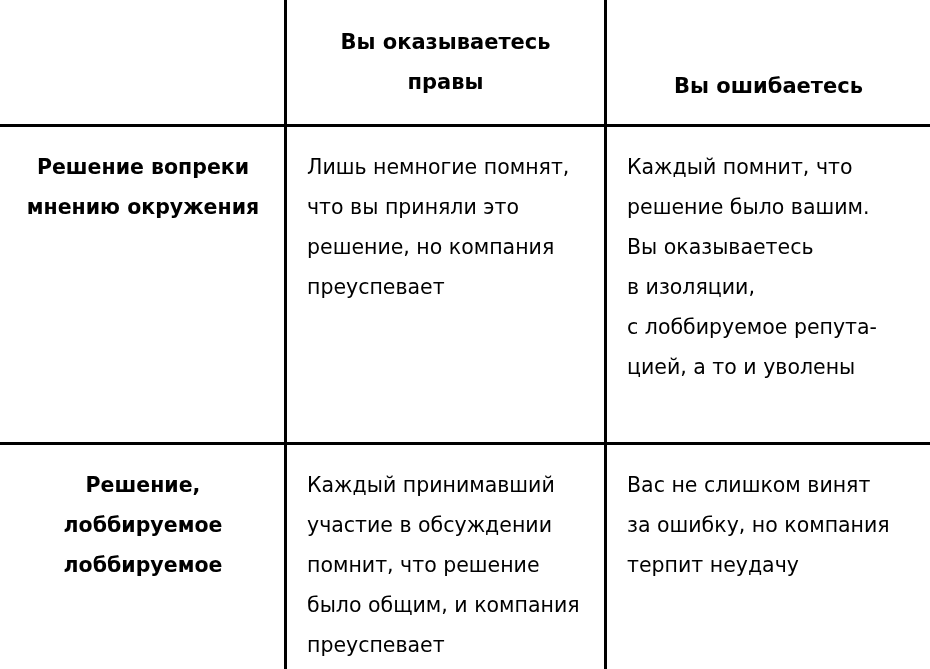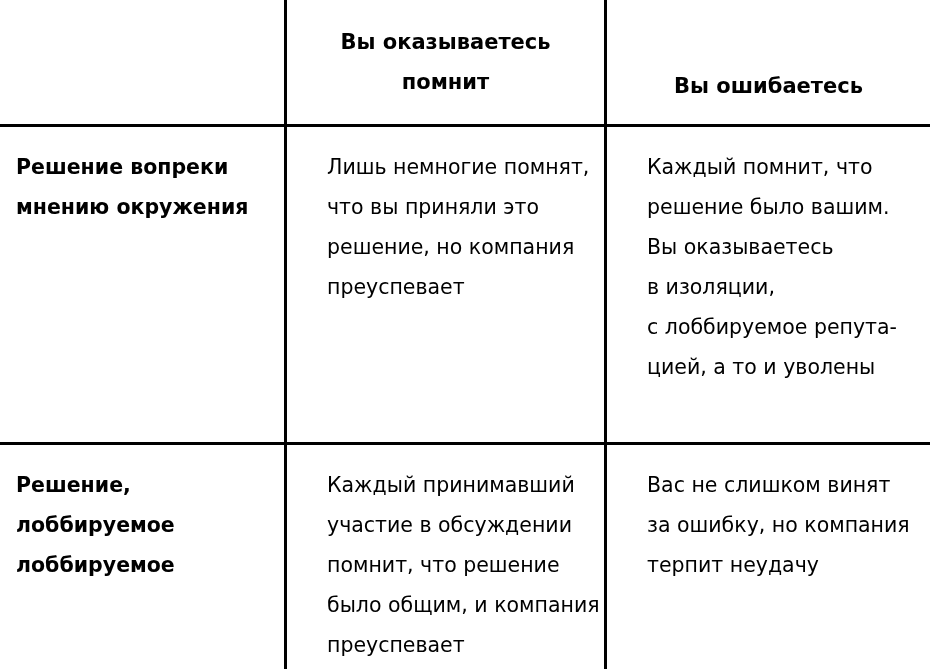--- a/index.html
+++ b/index.html
@@ -63,28 +63,28 @@
     text-align: center;
     padding: 22px 26px 0 26px;
   }
   .head-text .l2 { display: block; }
 
   .rowlabel {
     font-weight: bold;
     font-size: 20.5px;
     line-height: 40px;
     padding: 20px 14px 0 28px;
-    text-align: left;
+    text-align: center;
   }
   .rowlabel .l { display: block; }
 
   .body-text {
     font-size: 20.5px;
     line-height: 40px;
-    padding: 20px 14px 0 40px;
+    padding: 20px 14px 0 20px;
     text-align: left;
   }
   .body-text .l { display: block; white-space: pre; }
 
   td.col0 .rowlabel { padding-left: 16px; }
 </style>
 </head>
 <body>
 
 <div class="sheet">
@@ -96,21 +96,21 @@
     </colgroup>
     <tbody>
       <tr class="r-head">
         <td class="col0">
           <div class="cell"></div>
         </td>
         <td class="col1">
           <div class="cell">
             <div class="head-text">
               <span class="l1">Вы оказываетесь</span>
-              <span class="l2">помнит</span>
+              <span class="l2">правы</span>
             </div>
           </div>
         </td>
         <td class="col2">
           <div class="cell">
             <div class="head-text" style="padding-top:66px;">
               <span class="l1">Вы ошибаетесь</span>
             </div>
           </div>
         </td>

